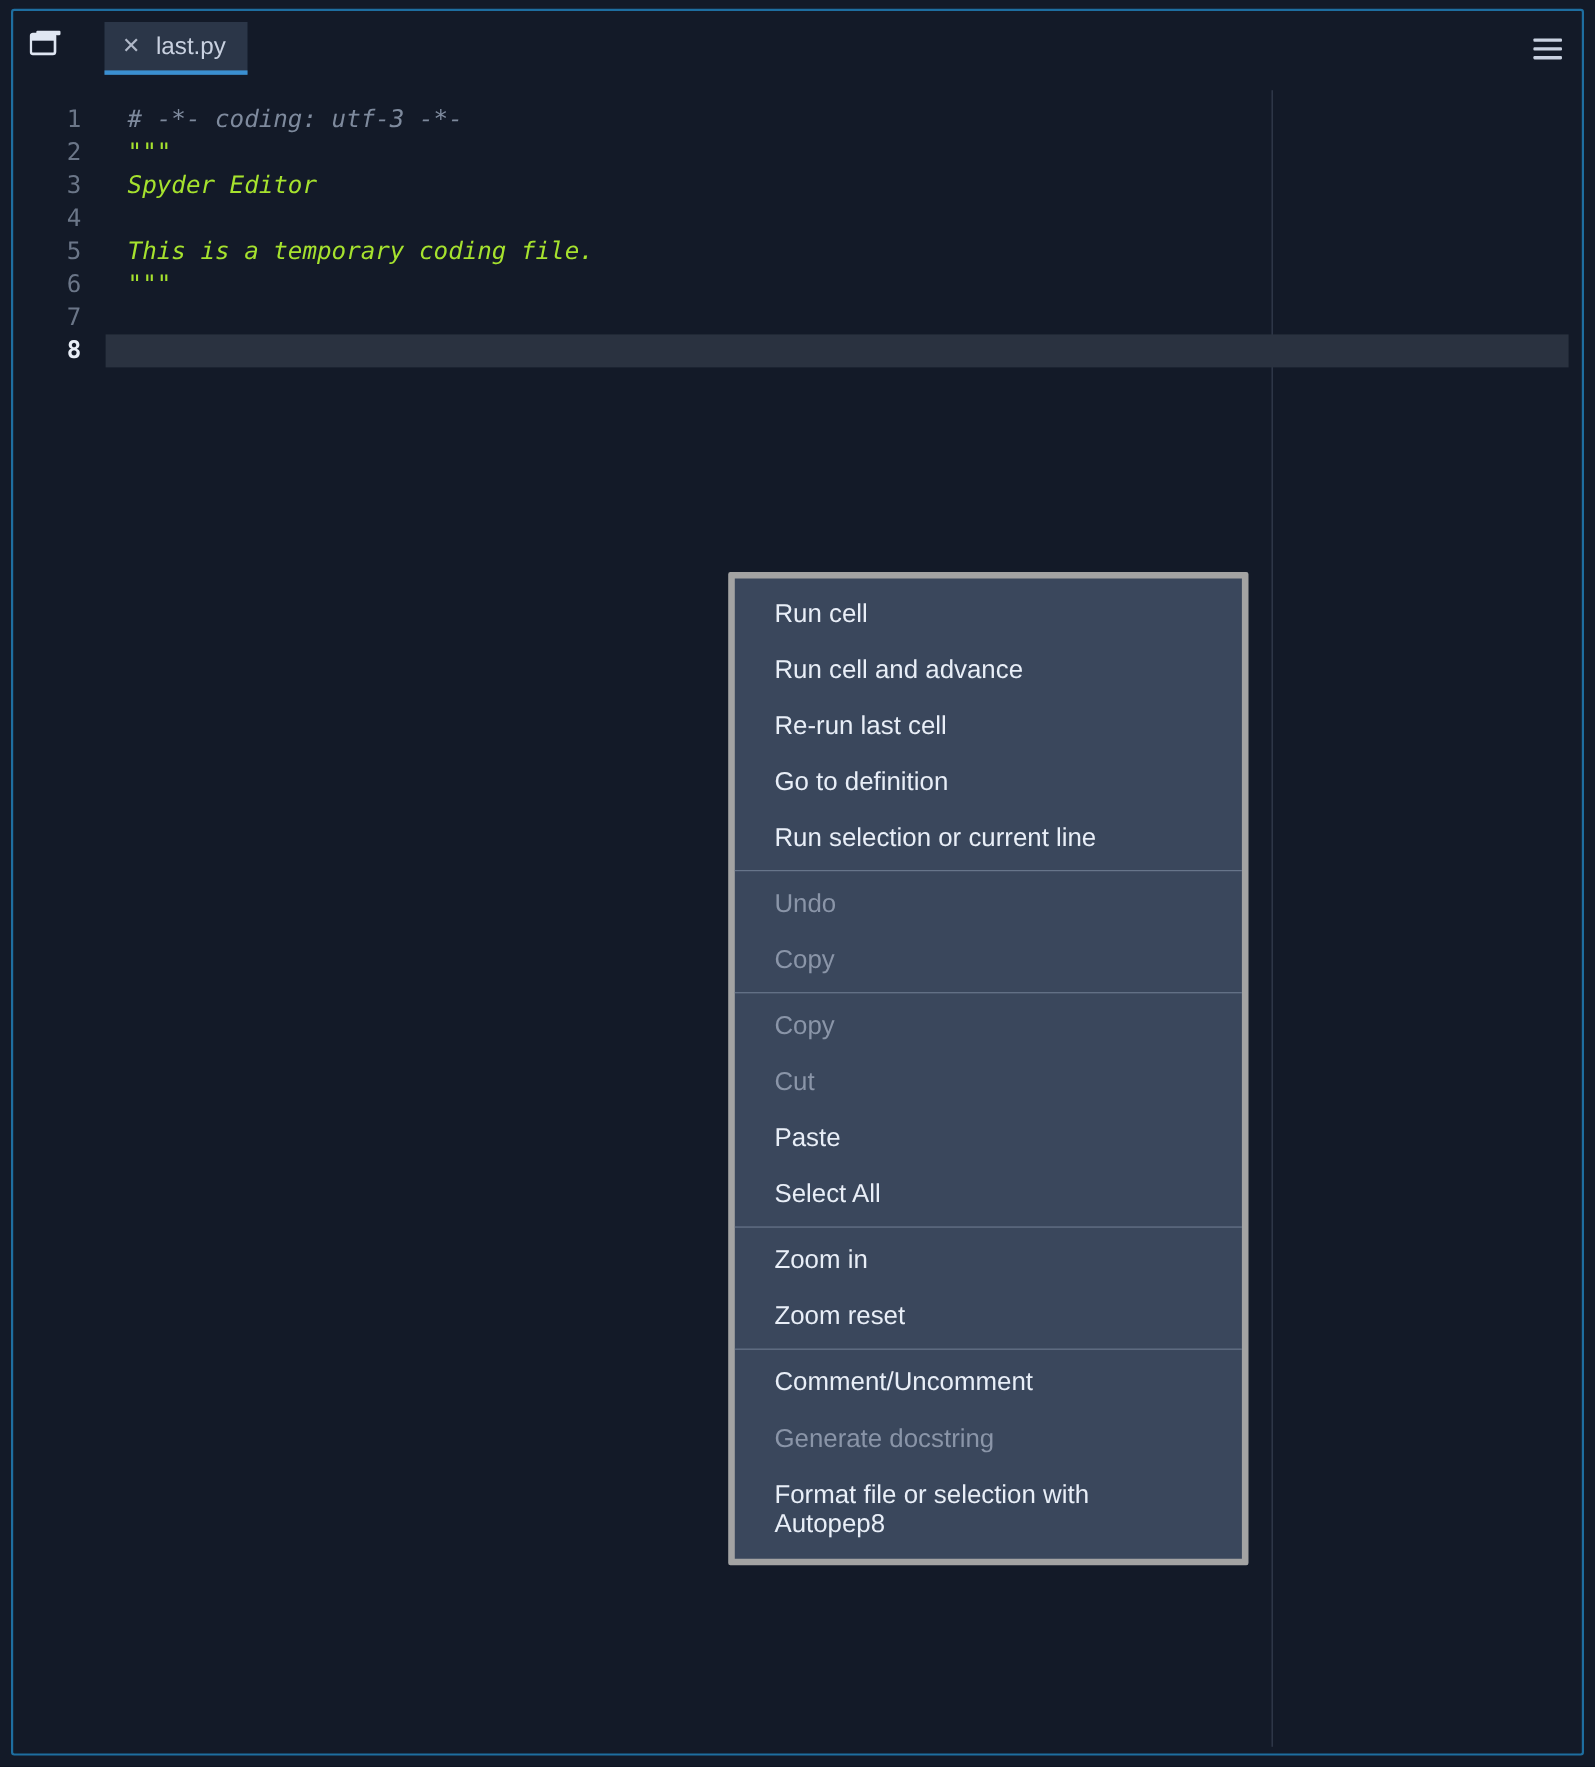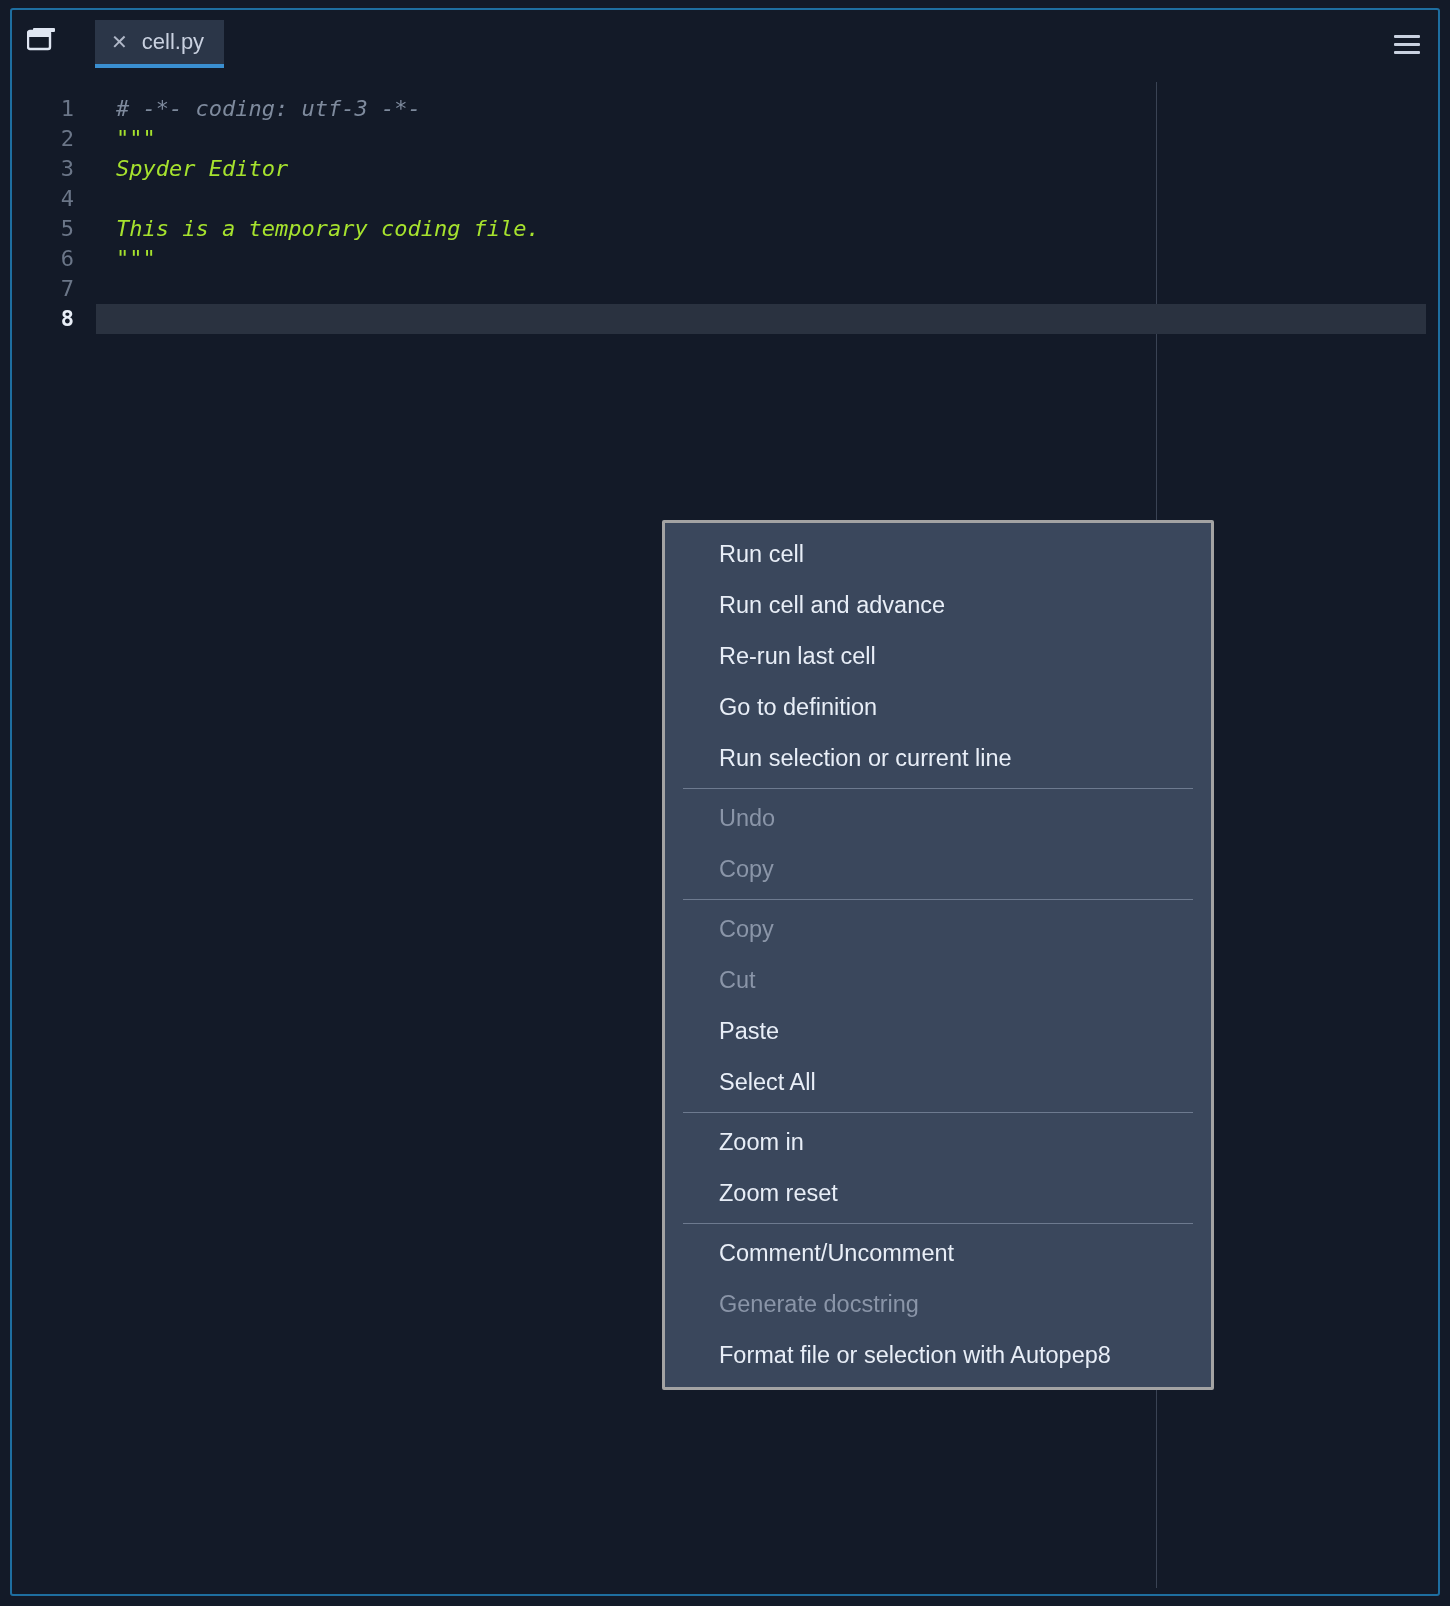--- a/index.html
+++ b/index.html
@@ -17,40 +17,40 @@
     .gutter { width:80px; padding-top:12px; text-align:right; font-family:Menlo,Consolas,monospace; font-size:22px; line-height:30px; color:#6b7688; }
     .gutter div { padding-right:22px; }
     .gutter .cur { color:#e8eef7; font-weight:bold; }
     .code { flex:1; padding-top:12px; font-family:Menlo,Consolas,monospace; font-size:22px; line-height:30px; position:relative; }
     .code-row { height:30px; white-space:pre; padding-left:20px; }
     .c-comment { color:#7e8a9d; font-style:italic; }
     .c-doc { color:#a6e22e; }
     .c-docit { color:#a6e22e; font-style:italic; }
     .cur-line { position:absolute; left:0; right:8px; top:222px; height:30px; background:#2a3240; }
     .ruler { position:absolute; top:0; bottom:0; width:1px; background:#3a4354; left:1060px; }
-    .ctx { position:absolute; left:650px; top:510px; width:552px; background:#3a475c; border:3px solid #a3a3a3; border-radius:2px; padding:6px 18px; z-index:10; }
+    .ctx { position:absolute; left:650px; top:510px; width:473px; background:#3a475c; border:6px solid #a3a3a3; border-radius:2px; padding:6px 0; z-index:10; }
     .ctx-item { padding:12px 36px; font-size:23.5px; color:#e8eef7; cursor:pointer; }
     .ctx-item.dis { color:#8a95a8; }
     .ctx-sep { height:1px; background:#6d7a8f; margin:4px 0; }
   </style>
 </head>
 <body>
 
 <div class="outer">
   <div class="frame">
     <div class="topbar">
       <svg class="browse-icon" viewBox="0 0 30 26">
           <rect x="1" y="4" width="22" height="18" rx="2" fill="none" stroke="#dfe6f2" stroke-width="2.4"></rect>
           <rect x="1" y="4" width="22" height="6" fill="#dfe6f2"></rect>
           <rect x="6" y="1" width="22" height="4" rx="1" fill="#dfe6f2"></rect>
         </svg>
       <div class="tabs">
         <div class="tab">
           <span class="closex">✕</span>
-          <span>cell.py</span>
+          <span>last.py</span>
         </div>
       </div>
       <div class="ham">
           <div></div>
           <div></div>
           <div></div>
         </div>
     </div>
 
     <div class="editor">

